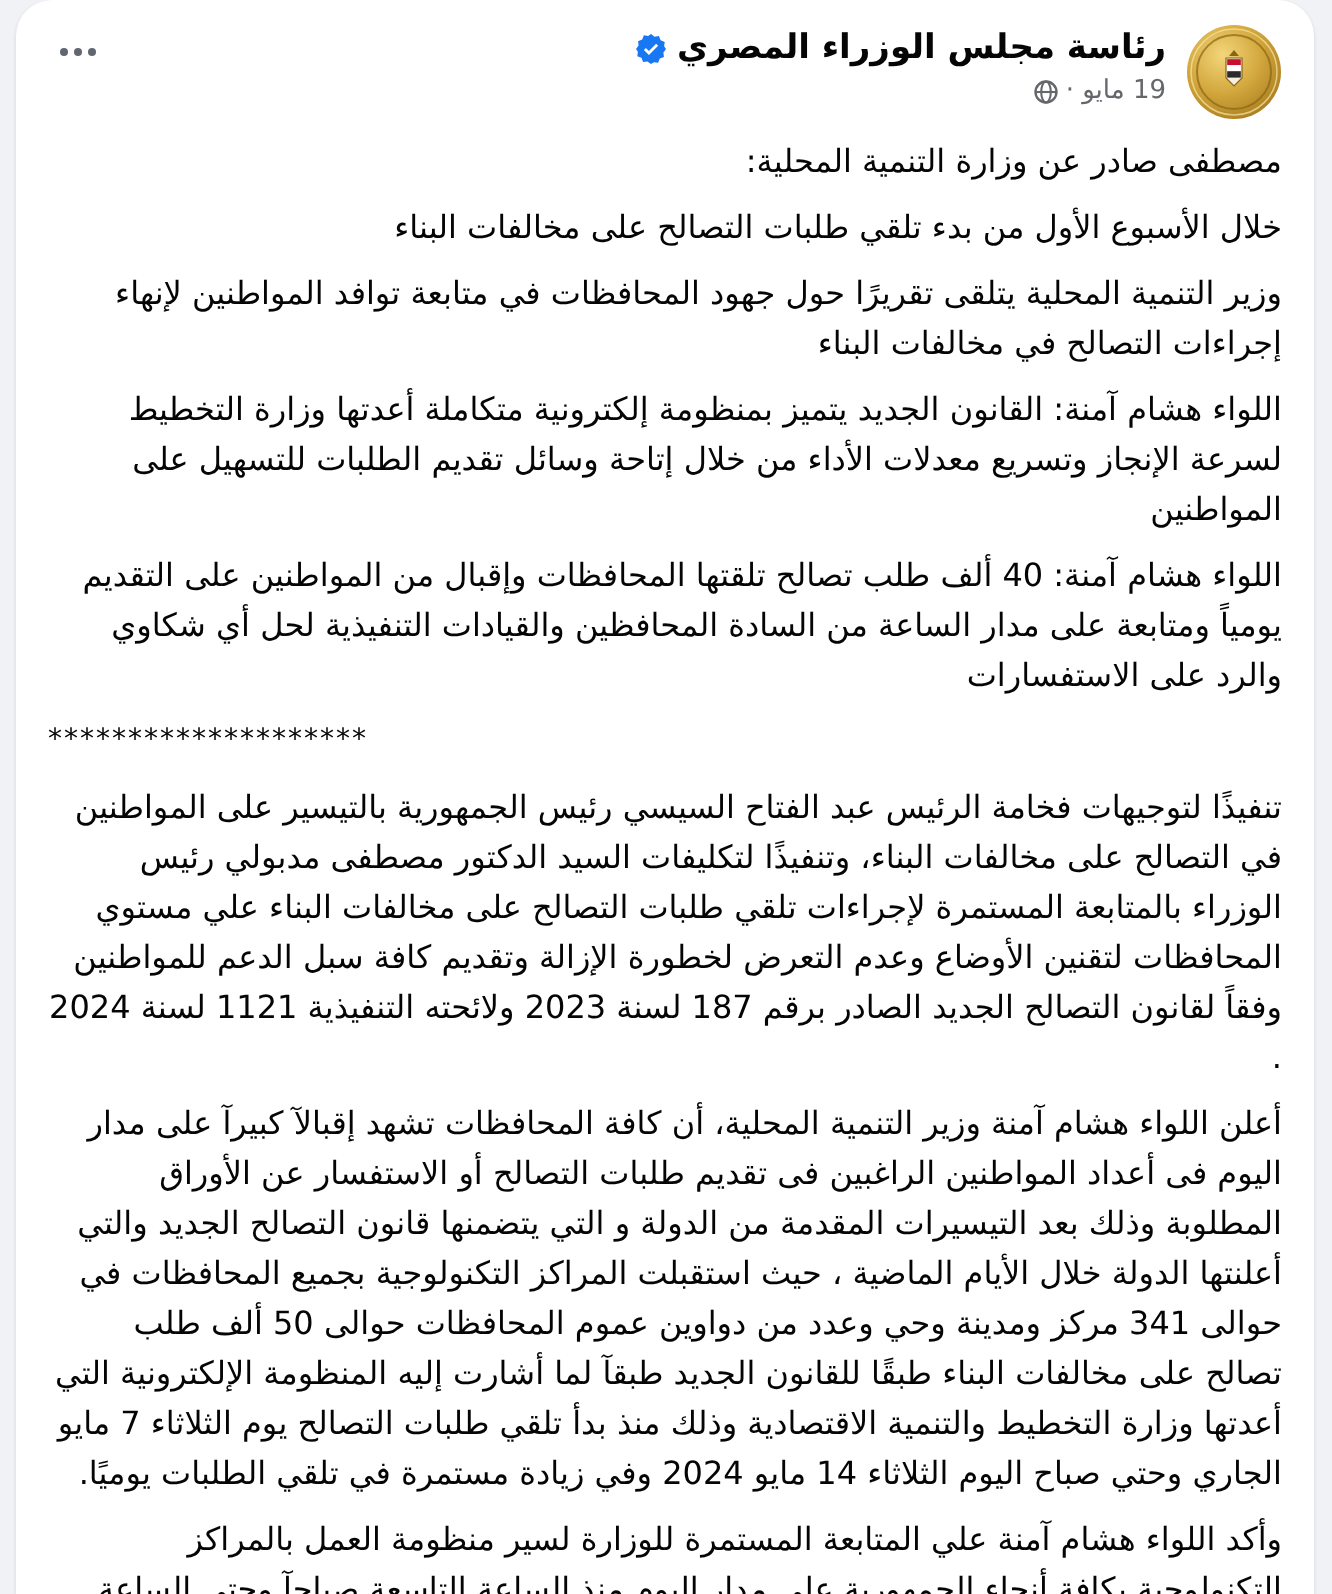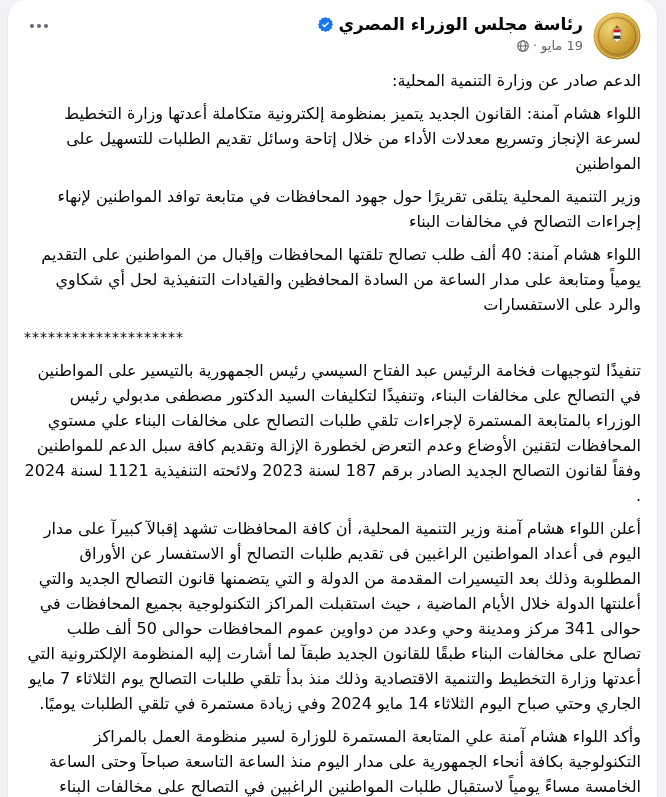--- a/index.html
+++ b/index.html
@@ -124,23 +124,24 @@
     </div>
 
     <button class="more-btn" aria-label="options">
       <i></i>
       <i></i>
       <i></i>
     </button>
   </div>
 
   <div class="post-body">
-    <p>الدعم صادر عن وزارة التنمية المحلية:</p>
+    <p>مصطفى صادر عن وزارة التنمية المحلية:</p>
+    <p>خلال الأسبوع الأول من بدء تلقي طلبات التصالح على مخالفات البناء</p>
+    <p>وزير التنمية المحلية يتلقى تقريرًا حول جهود المحافظات في متابعة توافد المواطنين لإنهاء إجراءات التصالح في مخالفات البناء</p>
     <p>اللواء هشام آمنة: القانون الجديد يتميز بمنظومة إلكترونية متكاملة أعدتها وزارة التخطيط لسرعة الإنجاز وتسريع معدلات الأداء من خلال إتاحة وسائل تقديم الطلبات للتسهيل على المواطنين</p>
-    <p>وزير التنمية المحلية يتلقى تقريرًا حول جهود المحافظات في متابعة توافد المواطنين لإنهاء إجراءات التصالح في مخالفات البناء</p>
     <p>اللواء هشام آمنة: 40 ألف طلب تصالح تلقتها المحافظات وإقبال من المواطنين على التقديم يومياً ومتابعة على مدار الساعة من السادة المحافظين والقيادات التنفيذية لحل أي شكاوي والرد على الاستفسارات</p>
     <p class="ltr">********************</p>
     <p>تنفيذًا لتوجيهات فخامة الرئيس عبد الفتاح السيسي رئيس الجمهورية بالتيسير على المواطنين في التصالح على مخالفات البناء، وتنفيذًا لتكليفات السيد الدكتور مصطفى مدبولي رئيس الوزراء بالمتابعة المستمرة لإجراءات تلقي طلبات التصالح على مخالفات البناء علي مستوي المحافظات لتقنين الأوضاع وعدم التعرض لخطورة الإزالة وتقديم كافة سبل الدعم للمواطنين وفقاً لقانون التصالح الجديد الصادر برقم 187 لسنة 2023  ولائحته التنفيذية 1121 لسنة 2024 .</p>
     <p>أعلن اللواء هشام آمنة وزير التنمية المحلية، أن كافة المحافظات تشهد إقبالآ كبيرآ على مدار اليوم فى أعداد المواطنين الراغبين فى تقديم طلبات التصالح أو الاستفسار عن الأوراق المطلوبة وذلك بعد التيسيرات المقدمة من الدولة و التي يتضمنها قانون التصالح الجديد والتي أعلنتها الدولة خلال الأيام الماضية ، حيث استقبلت المراكز التكنولوجية بجميع المحافظات في حوالى 341 مركز ومدينة وحي وعدد من دواوين عموم المحافظات حوالى 50 ألف طلب تصالح على مخالفات البناء طبقًا للقانون الجديد طبقآ لما أشارت إليه المنظومة الإلكترونية التي أعدتها وزارة التخطيط والتنمية الاقتصادية وذلك منذ بدأ تلقي طلبات التصالح يوم الثلاثاء 7 مايو الجاري وحتي صباح اليوم الثلاثاء 14 مايو 2024  وفي زيادة مستمرة في تلقي الطلبات يوميًا.</p>
     <p>وأكد اللواء هشام آمنة علي المتابعة المستمرة للوزارة لسير منظومة العمل بالمراكز التكنولوجية بكافة أنحاء الجمهورية على مدار اليوم منذ الساعة التاسعة صباحآ وحتى الساعة الخامسة مساءً يومياً لاستقبال طلبات المواطنين الراغبين في التصالح على مخالفات البناء والمستمرة لمدة 6 أشهر وفقًا للقانون الجديد رقم 187 لسنة 2023.</p>
   </div>
 
 </div>
 
 </body></html>

